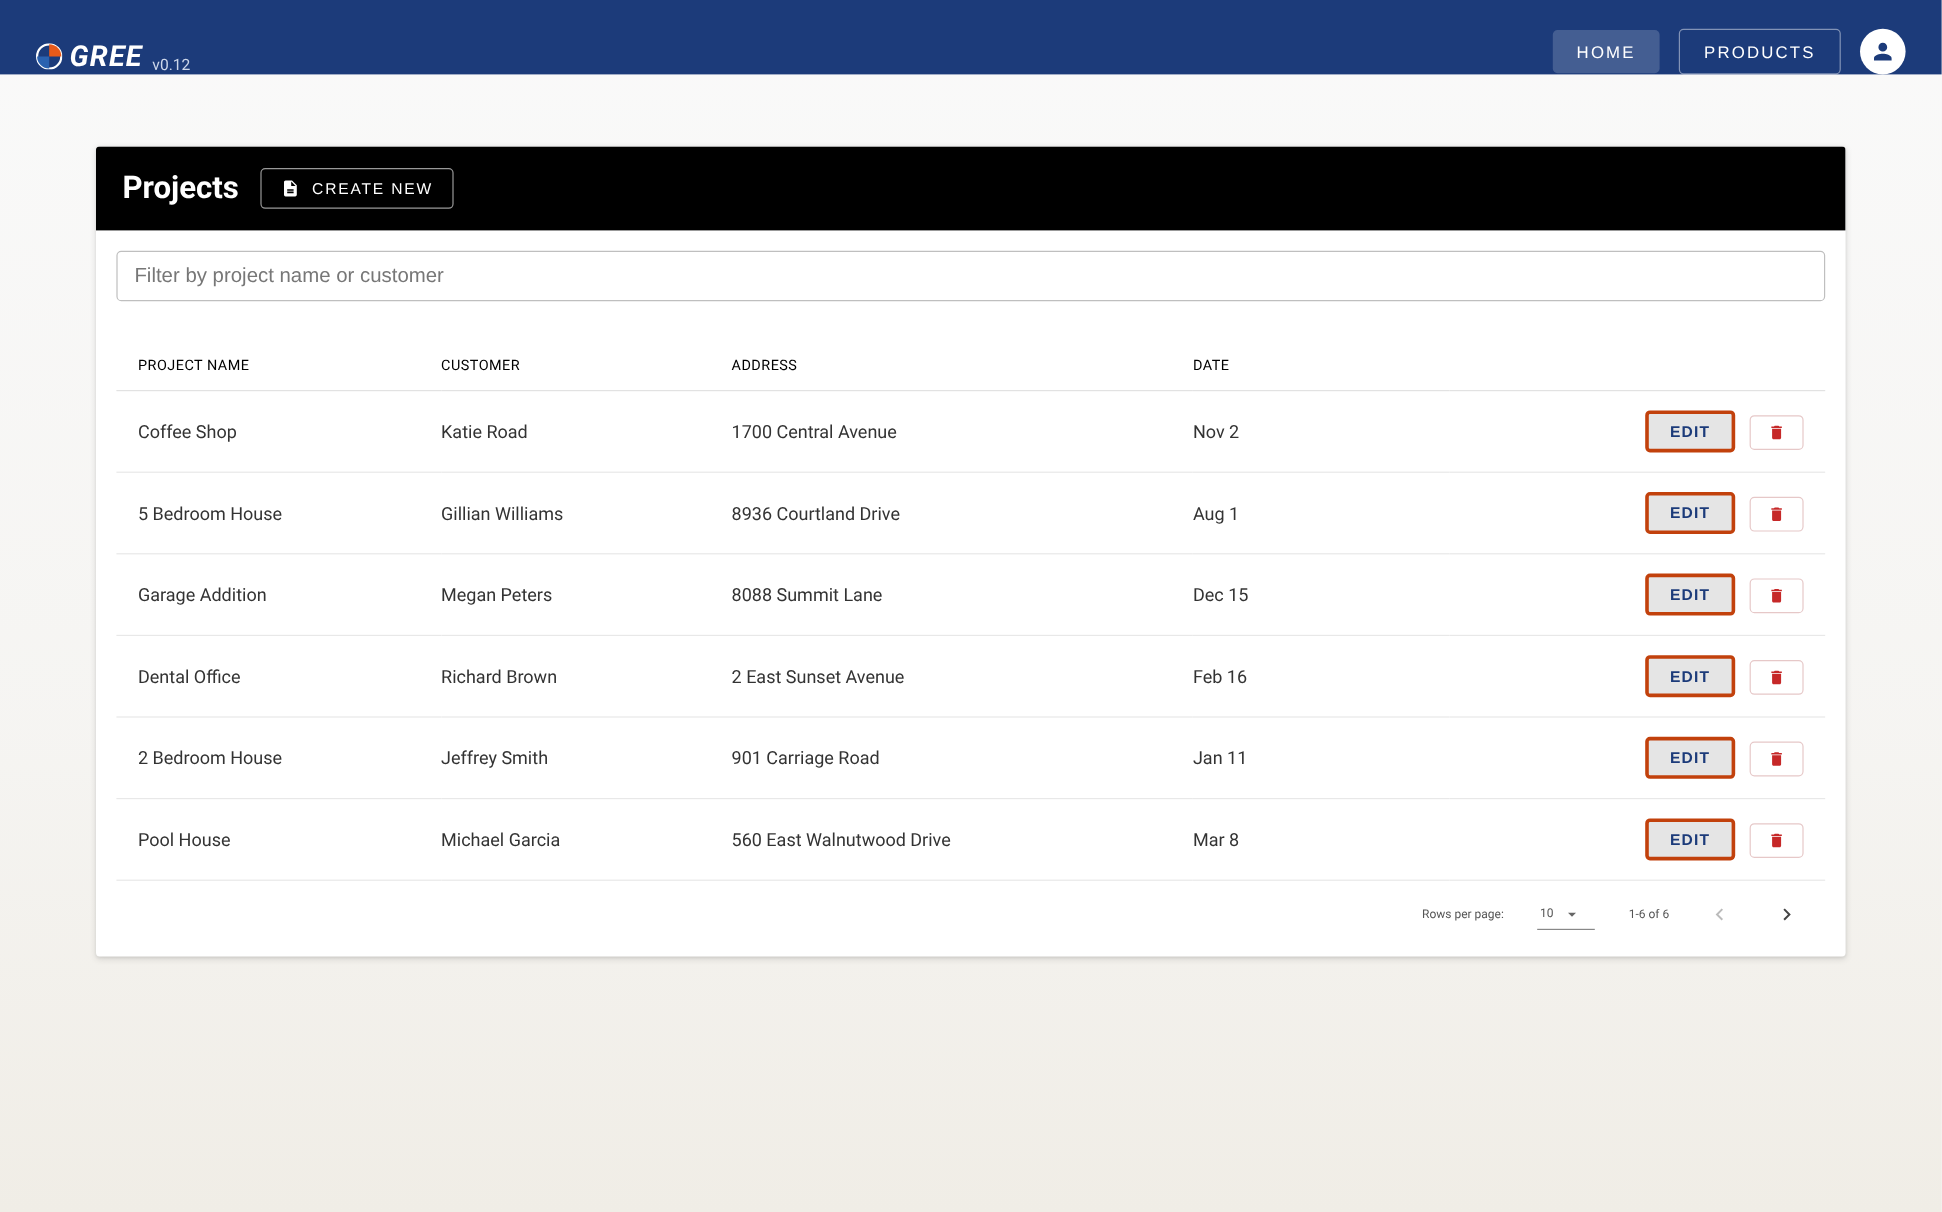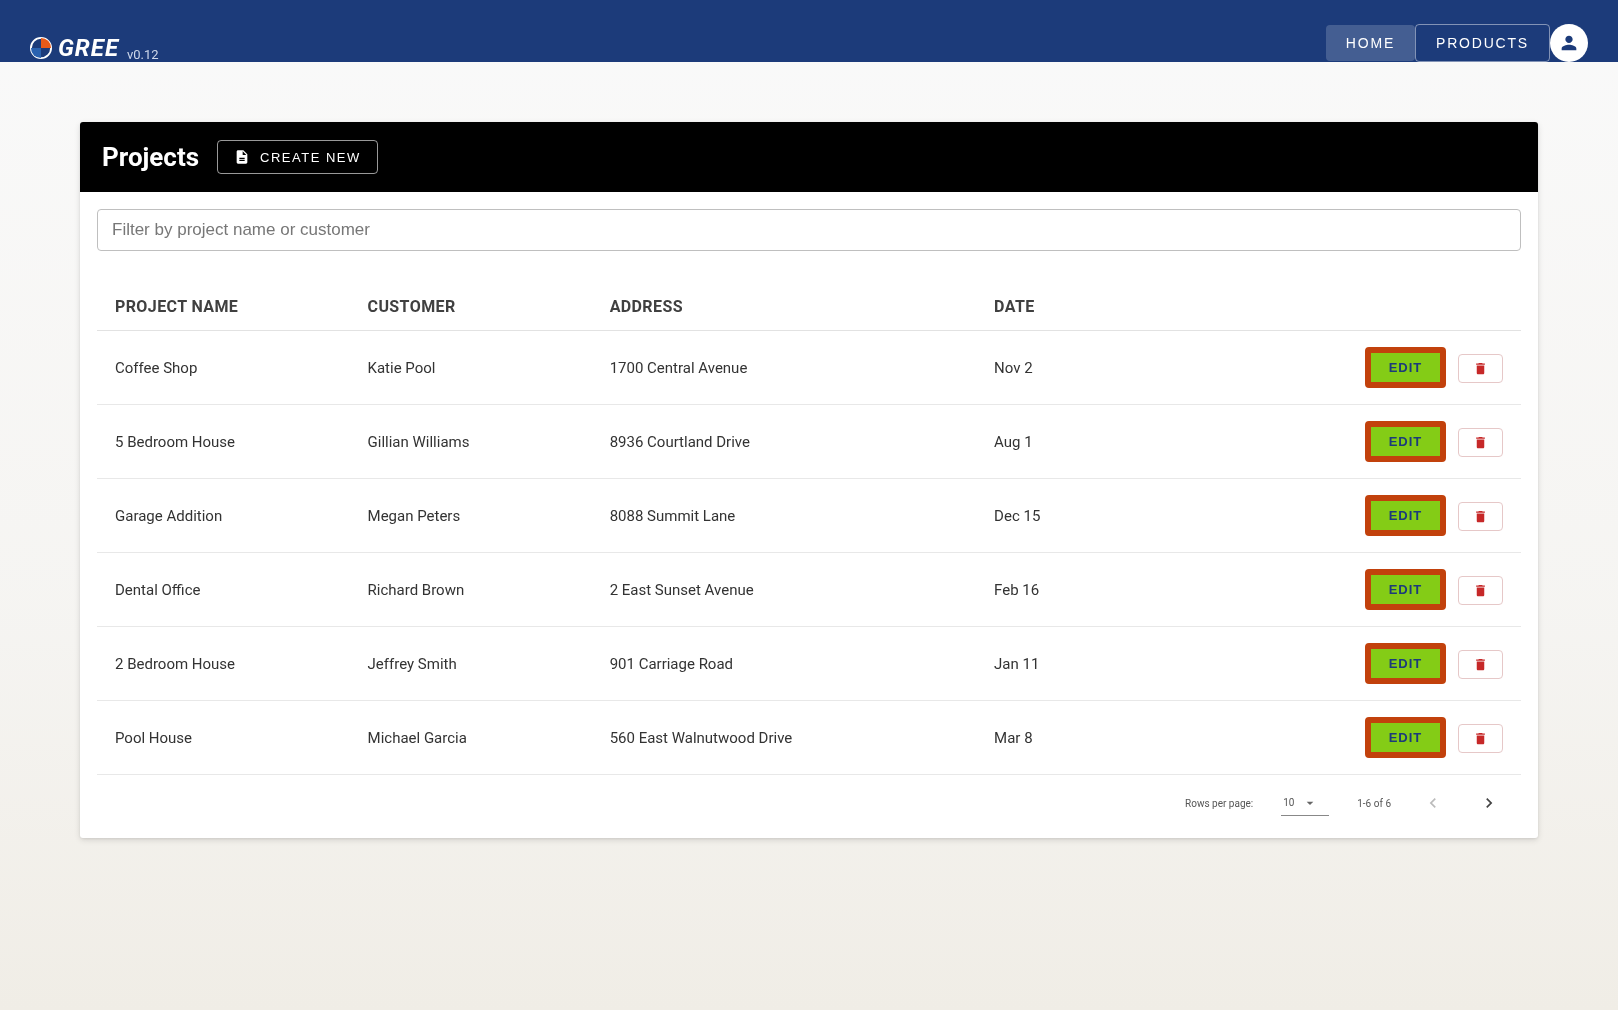--- a/index.html
+++ b/index.html
@@ -51,21 +51,21 @@
       letter-spacing: 1px;
       font-style: italic;
     }
     .brand-version {
       color: #cdd7ea;
       font-size: 13px;
     }
     .nav-right {
       display: flex;
       align-items: center;
-      gap: 0;
+      gap: 16px;
     }
     .nav-btn {
       color: #fff;
       font-size: 14px;
       font-weight: 500;
       letter-spacing: 1.8px;
       padding: 10px 20px;
       border-radius: 4px;
       border: none;
       background: transparent;
@@ -140,23 +140,23 @@
     .filter-input::placeholder {
       color: #777;
     }
     .table {
       width: 100%;
       border-collapse: collapse;
       margin-top: 32px;
     }
     .table th {
       text-align: left;
-      font-size: 16px;
-      font-weight: 700;
-      color: #404040;
+      font-size: 12px;
+      font-weight: 400;
+      color: #000000;
       letter-spacing: 0.4px;
       padding: 14px 0 14px 0;
       border-bottom: 1px solid #e2e2e2;
     }
     .table th:first-child, .table td:first-child {
       padding-left: 18px;
     }
     .table td {
       padding: 16px 0;
       border-bottom: 1px solid #e8e8e8;
@@ -168,22 +168,22 @@
     .col-cust { width: 17%; }
     .col-addr { width: 27%; margin-left: 28px; }
     .col-date { width: 15%; }
     .col-act  { width: 22%; text-align: right; padding-right: 18px;}
     .actions-cell {
       text-align: right;
       padding-right: 18px !important;
       white-space: nowrap;
     }
     .edit-btn {
-      border: 6px solid #c2410c;
-      background: #84cc16;
+      border: 3px solid #c2410c;
+      background: #e5e5e5;
       color: #1c3b7a;
       font-size: 13px;
       font-weight: 600;
       padding: 7px 18px;
       border-radius: 4px;
       letter-spacing: 1px;
       cursor: pointer;
       margin-right: 8px;
     }
     .delete-btn {
@@ -280,21 +280,21 @@
             <th class="col-name">PROJECT NAME</th>
             <th class="col-cust">CUSTOMER</th>
             <th class="col-addr">ADDRESS</th>
             <th class="col-date">DATE</th>
             <th class="col-act"></th>
           </tr>
         </thead>
         <tbody id="table-body">
             <tr>
     <td>Coffee Shop</td>
-    <td>Katie Pool</td>
+    <td>Katie Road</td>
     <td>1700 Central Avenue</td>
     <td>Nov 2</td>
     <td class="actions-cell">
       <button class="edit-btn">EDIT</button>
       <button class="delete-btn">
         <span>
           <svg width="15" height="15" viewBox="0 0 24 24" fill="#c62828">
                       <path d="M6 19c0 1.1.9 2 2 2h8c1.1 0 2-.9 2-2V7H6v12zM19 4h-3.5l-1-1h-5l-1 1H5v2h14V4z"></path>
                     </svg>
         </span>

